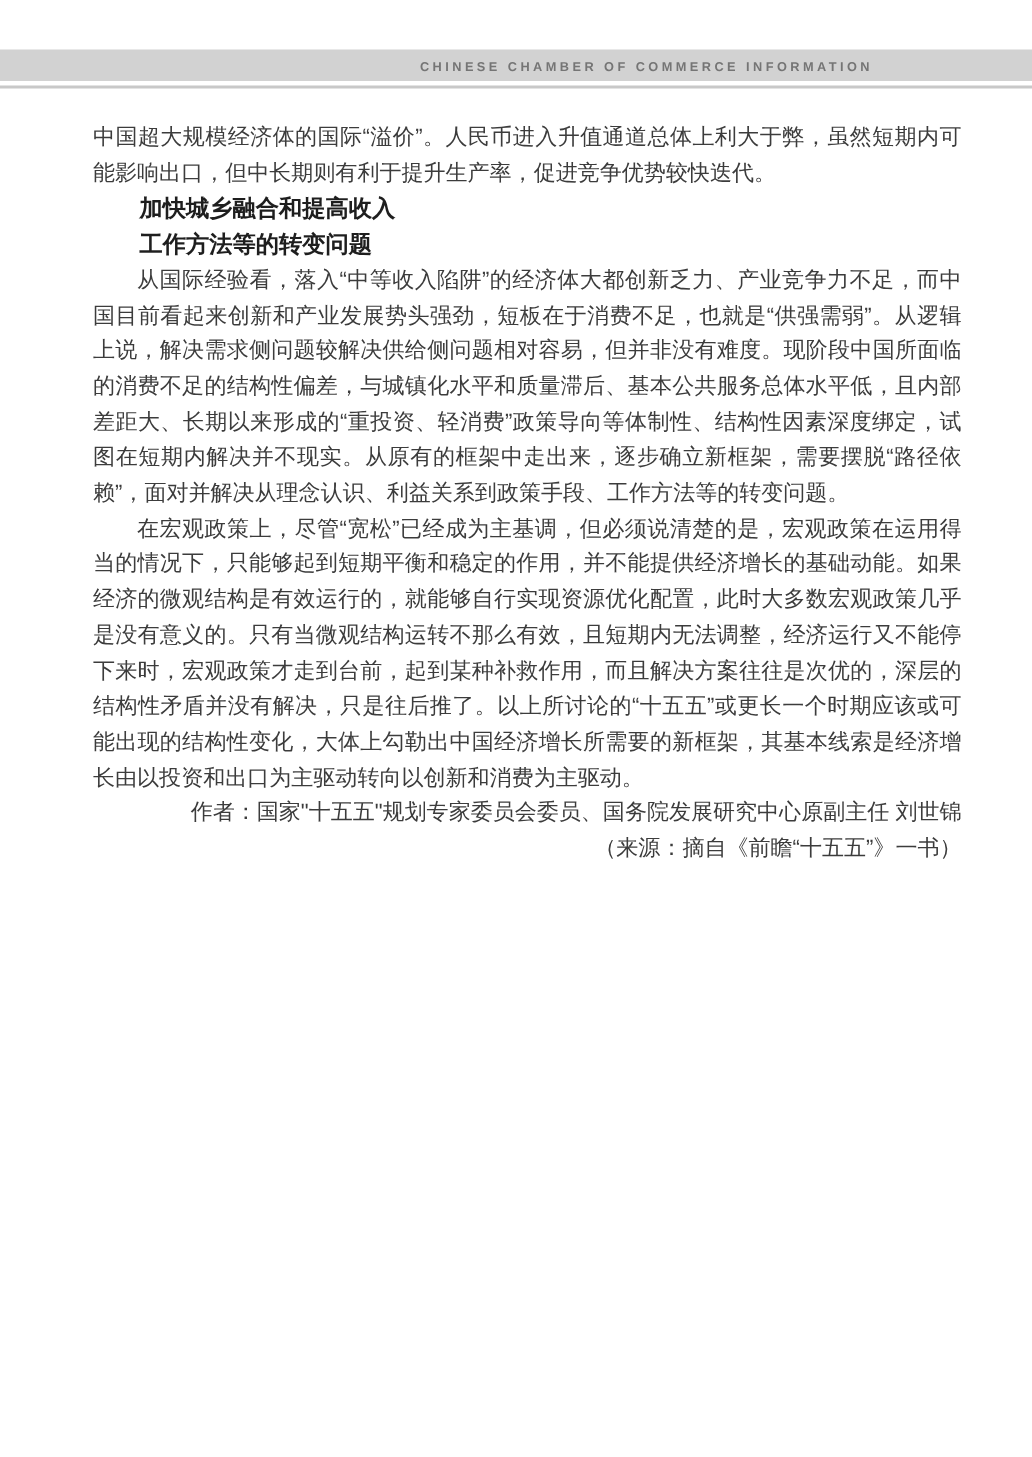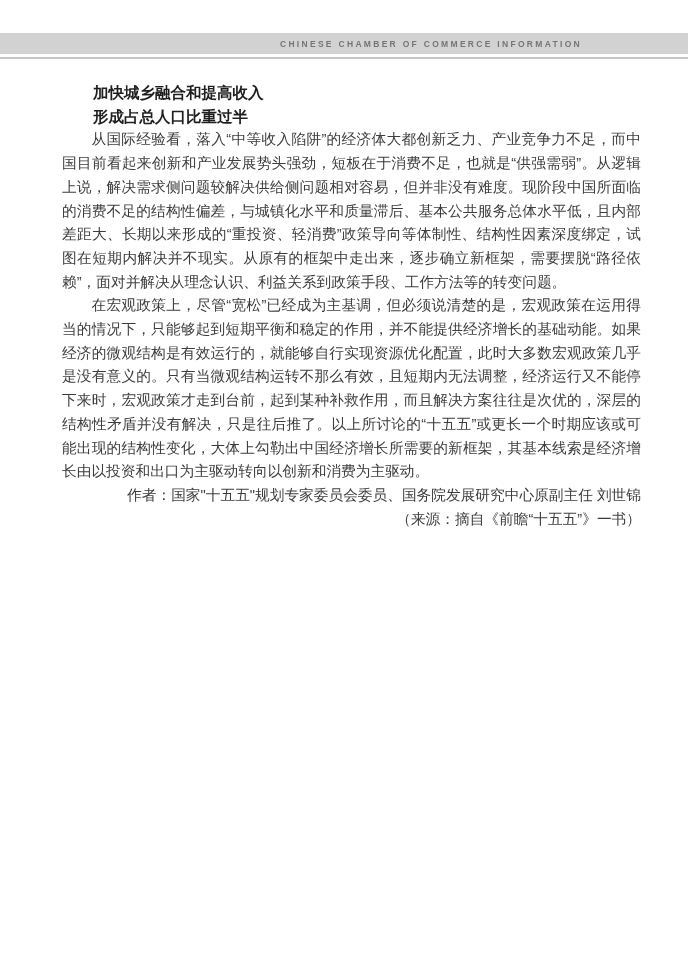--- a/index.html
+++ b/index.html
@@ -74,26 +74,27 @@
 <body>
 
 <div class="page">
 
   <div class="header-band">
     <span class="banner-text">CHINESE CHAMBER OF COMMERCE INFORMATION</span>
   </div>
   <div class="header-rule"></div>
 
   <div class="content">
+    <p class="noindent">中国超大规模经济体的国际“溢价”。人民币进入升值通道总体上利大于弊，虽然短期内可能影响出口，但中长期则有利于提升生产率，促进竞争优势较快迭代。</p>
 
     <p class="section-heading">加快城乡融合和提高收入</p>
 
 
 
-    <p class="section-heading">形成占总人口比重过半</p>
+    <p class="section-heading">工作方法等的转变问题</p>
 
     <p>从国际经验看，落入“中等收入陷阱”的经济体大都创新乏力、产业竞争力不足，而中国目前看起来创新和产业发展势头强劲，短板在于消费不足，也就是“供强需弱”。从逻辑上说，解决需求侧问题较解决供给侧问题相对容易，但并非没有难度。现阶段中国所面临的消费不足的结构性偏差，与城镇化水平和质量滞后、基本公共服务总体水平低，且内部差距大、长期以来形成的“重投资、轻消费”政策导向等体制性、结构性因素深度绑定，试图在短期内解决并不现实。从原有的框架中走出来，逐步确立新框架，需要摆脱“路径依赖”，面对并解决从理念认识、利益关系到政策手段、工作方法等的转变问题。</p>
 
     <p>在宏观政策上，尽管“宽松”已经成为主基调，但必须说清楚的是，宏观政策在运用得当的情况下，只能够起到短期平衡和稳定的作用，并不能提供经济增长的基础动能。如果经济的微观结构是有效运行的，就能够自行实现资源优化配置，此时大多数宏观政策几乎是没有意义的。只有当微观结构运转不那么有效，且短期内无法调整，经济运行又不能停下来时，宏观政策才走到台前，起到某种补救作用，而且解决方案往往是次优的，深层的结构性矛盾并没有解决，只是往后推了。以上所讨论的“十五五”或更长一个时期应该或可能出现的结构性变化，大体上勾勒出中国经济增长所需要的新框架，其基本线索是经济增长由以投资和出口为主驱动转向以创新和消费为主驱动。</p>
 
     <p class="author-line">作者：国家"十五五"规划专家委员会委员、国务院发展研究中心原副主任 刘世锦</p>
 
     <p class="source-line">（来源：摘自《前瞻“十五五”》一书）</p>
   </div>
 

